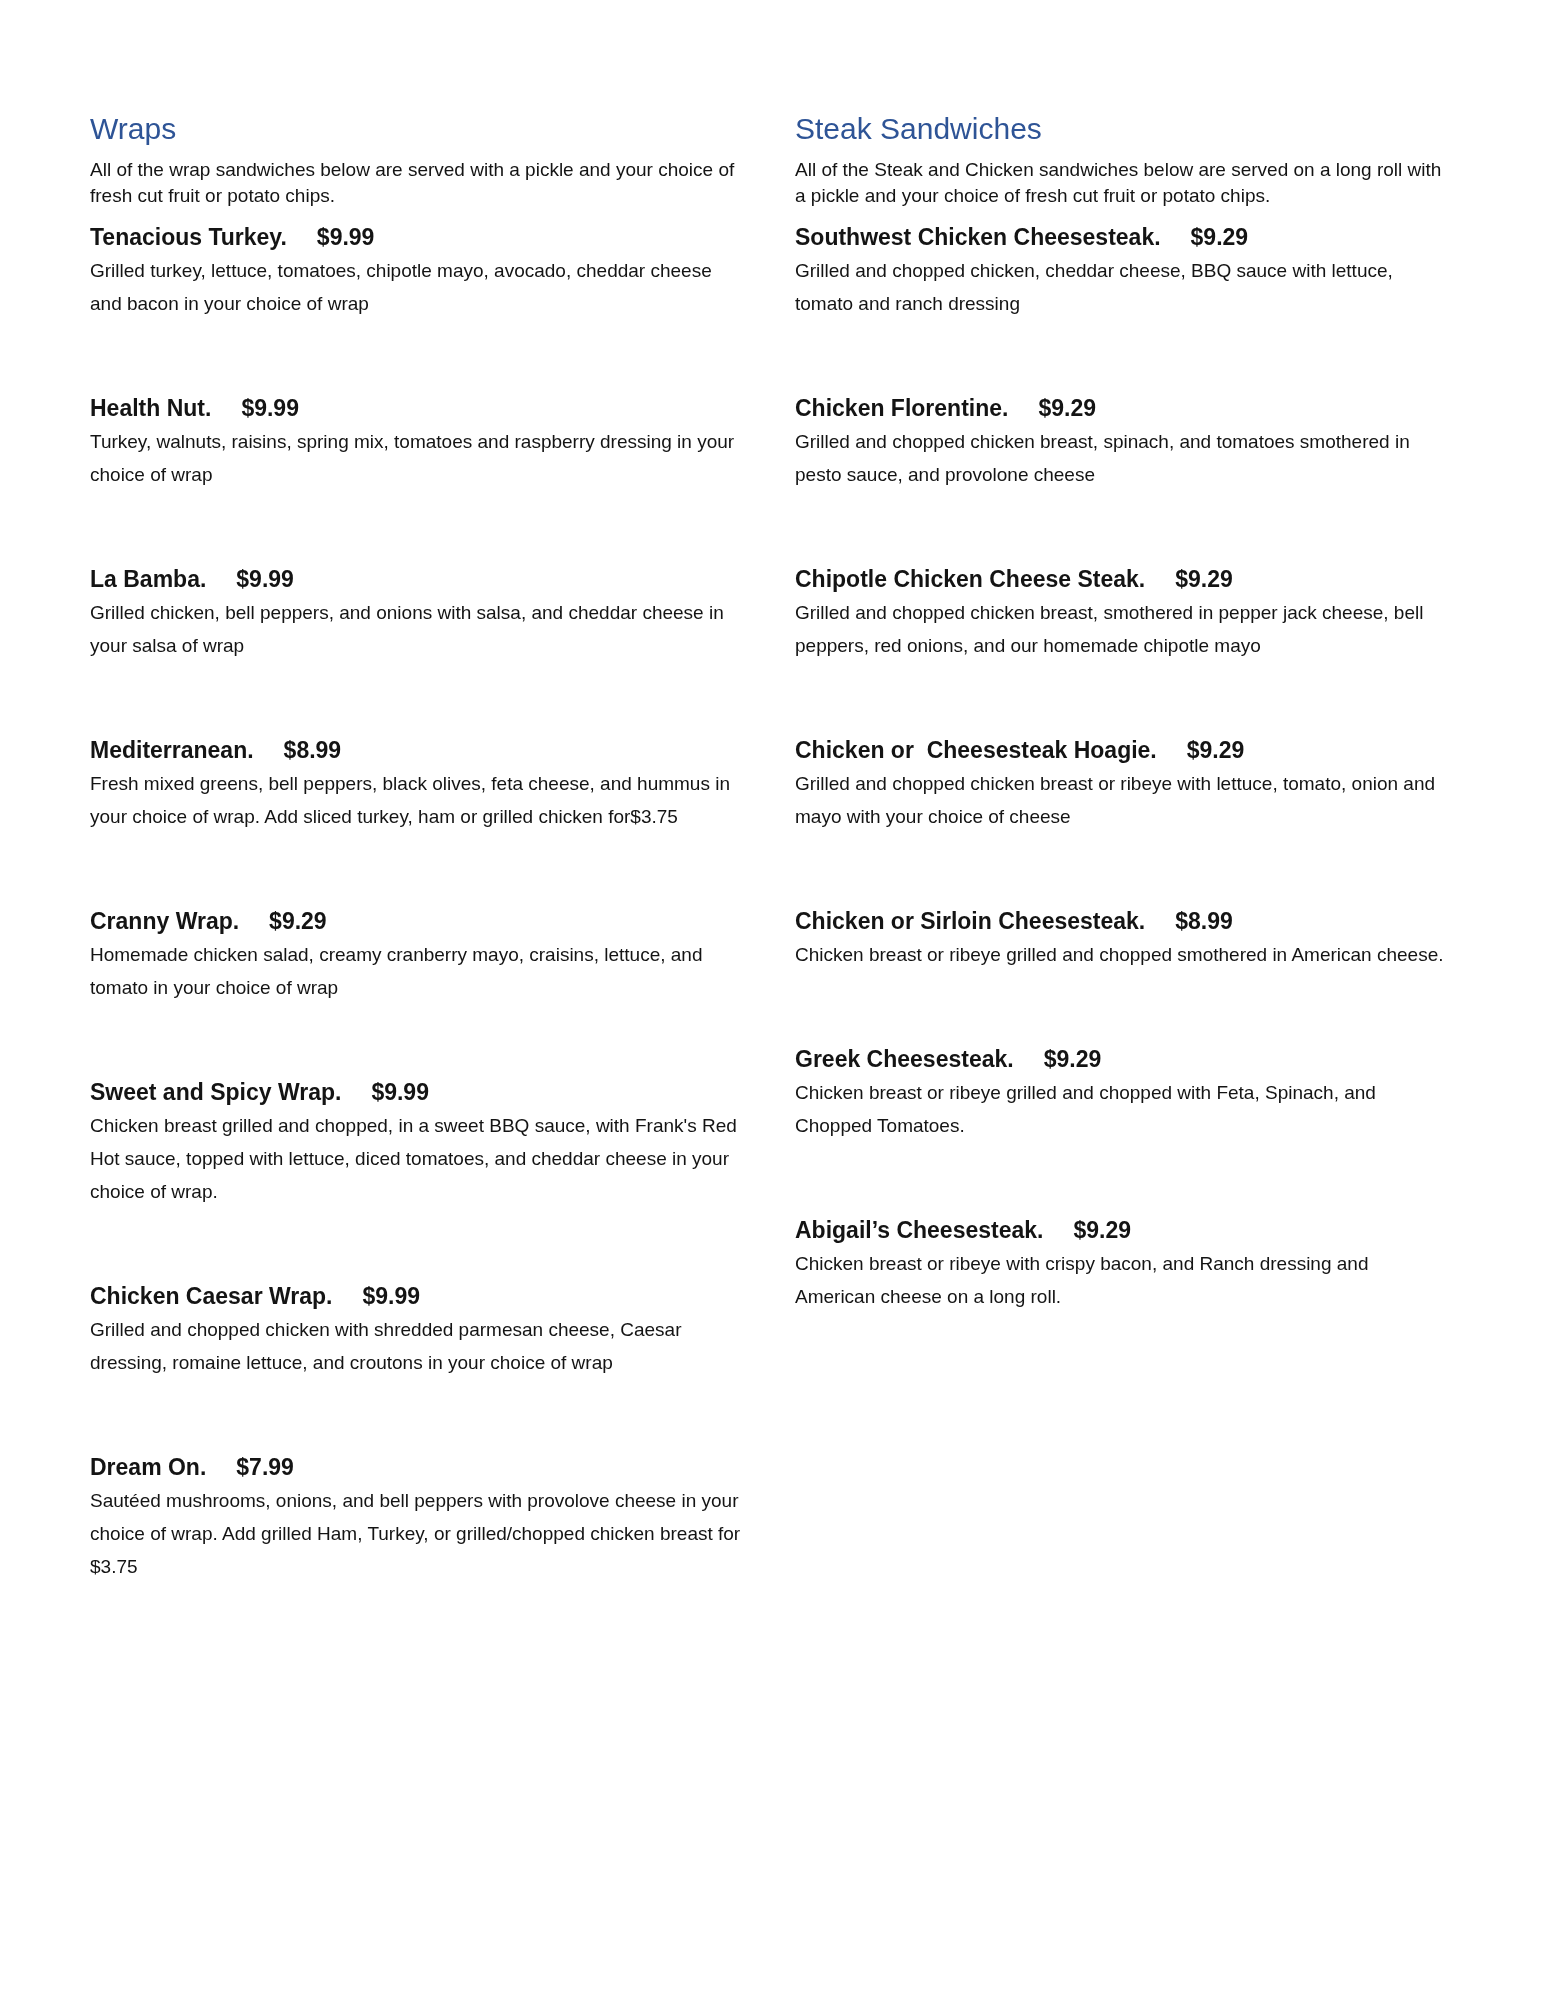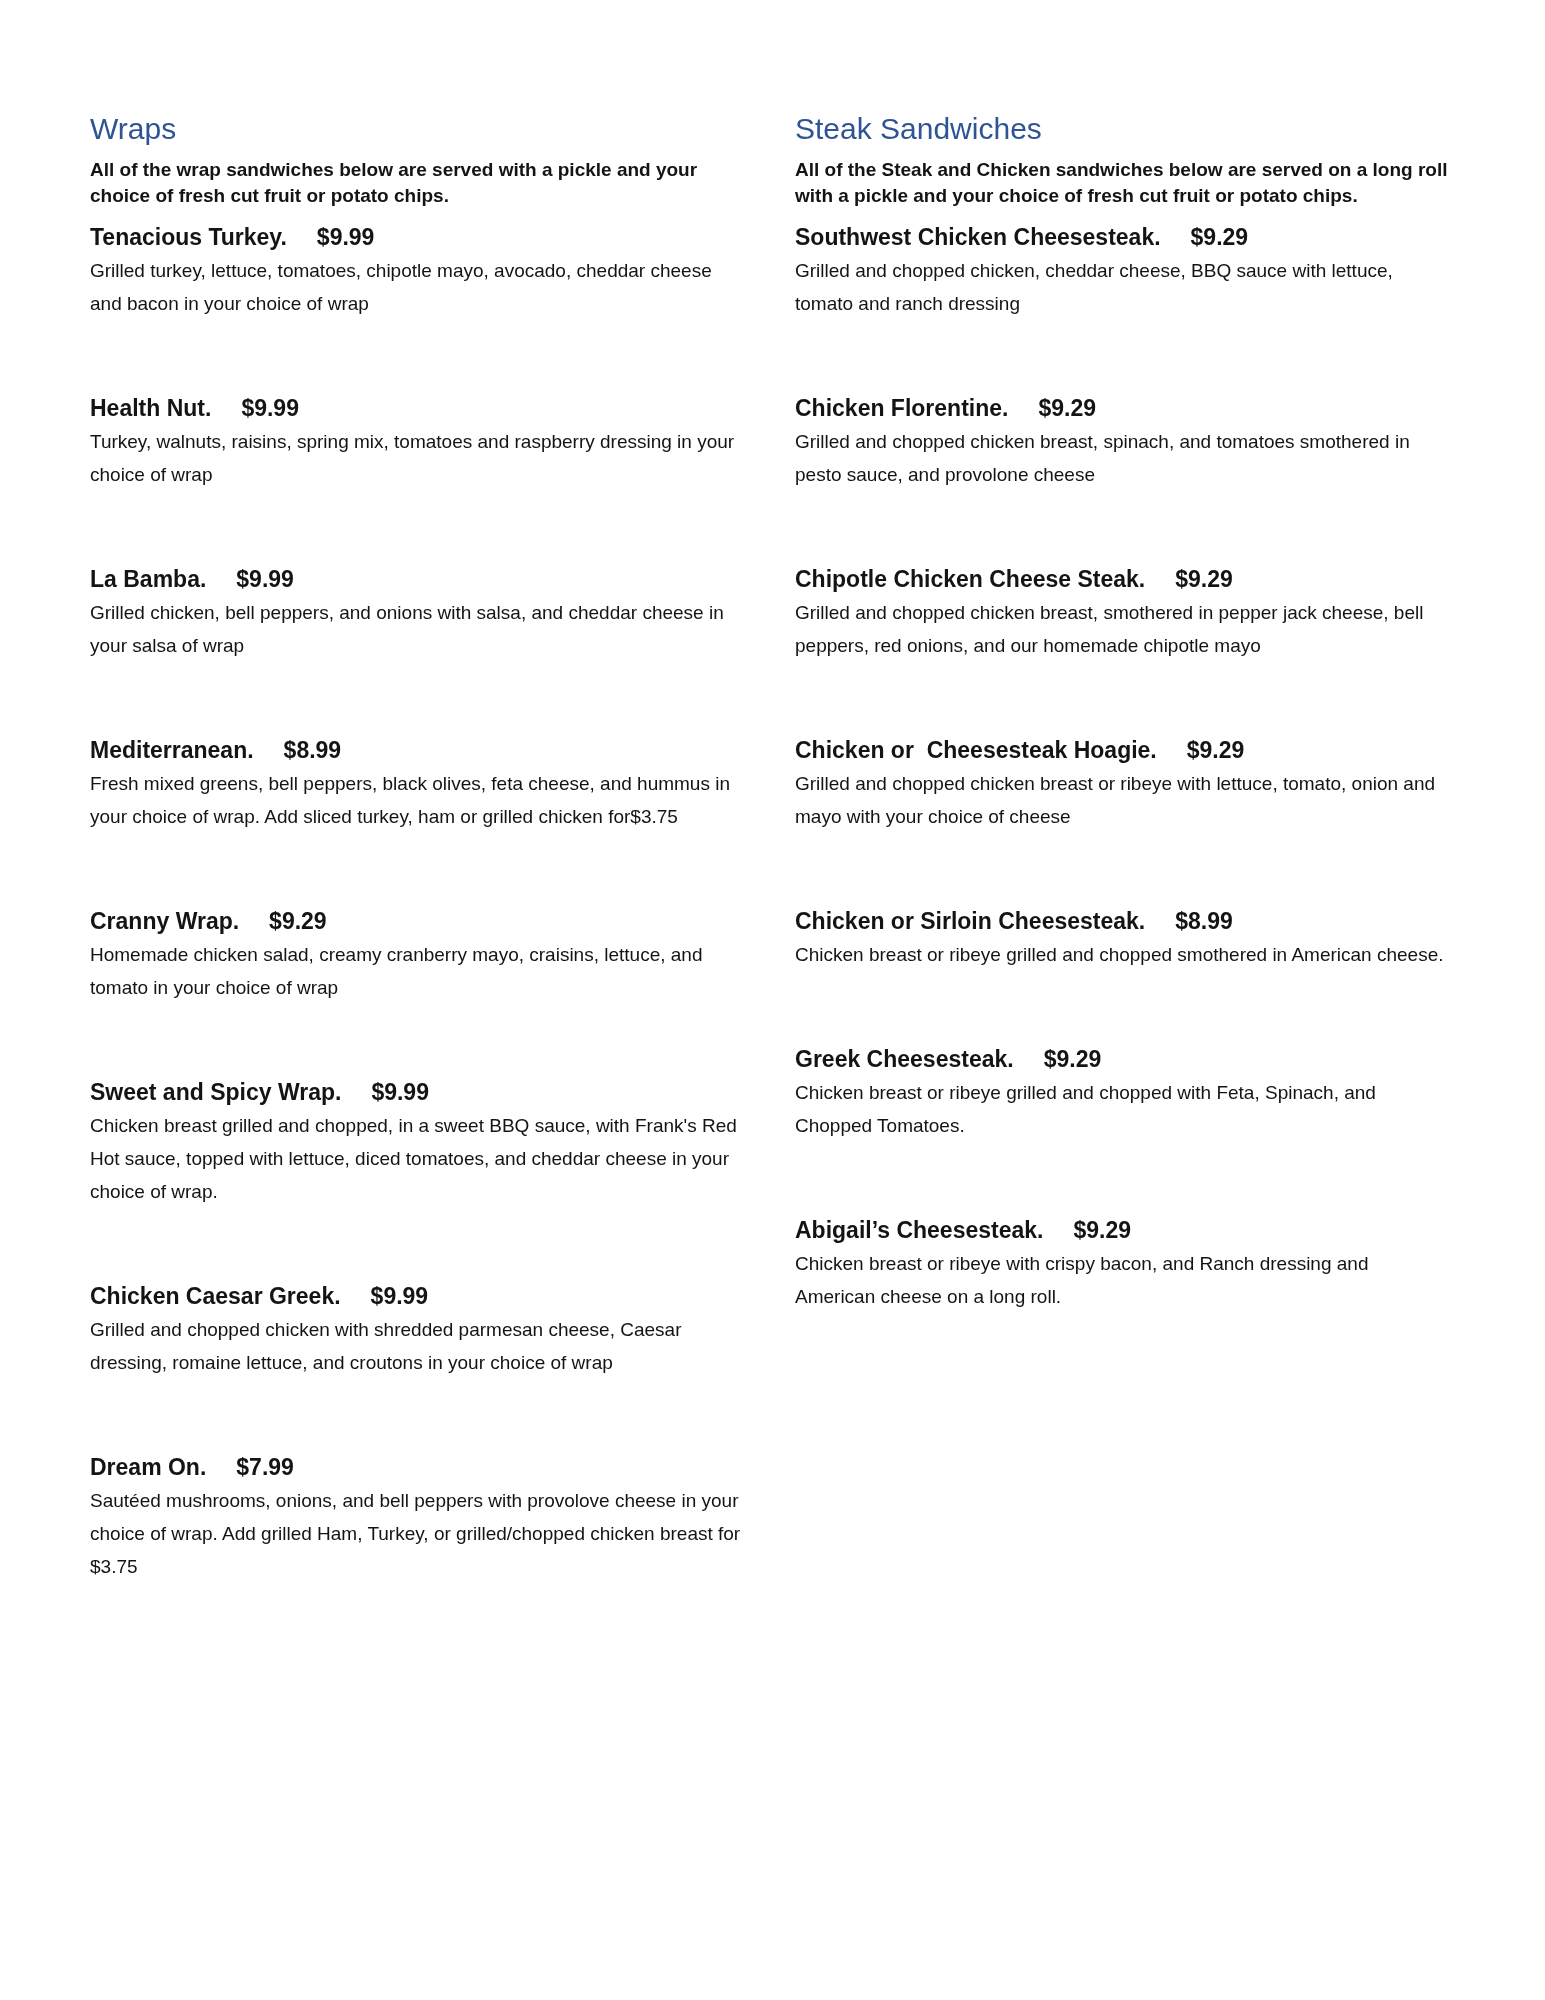--- a/index.html
+++ b/index.html
@@ -28,21 +28,21 @@
     margin: 13px 0 10px 0;
     font-size: 30px;
     line-height: 36px;
     font-weight: 400;
     color: #2E5496;
   }
   .section-note {
     margin: 0 0 12px 0;
     font-size: 19px;
     line-height: 26px;
-    font-weight: 700;
+    font-weight: 400;
     color: #141414;
   }
   .menu-item {
     margin: 0 0 72px 0;
   }
   .item-head {
     display: flex;
     align-items: flex-start;
     font-size: 23px;
     line-height: 33px;
@@ -111,21 +111,21 @@
     <div class="menu-item">
       <div class="item-head">
         <span class="item-name">Sweet and Spicy Wrap.</span>
         <span class="item-price">$9.99</span>
       </div>
       <p class="item-desc">Chicken breast grilled and chopped, in a sweet BBQ sauce, with Frank's Red Hot sauce, topped with lettuce, diced tomatoes, and cheddar cheese in your choice of wrap.</p>
     </div>
 
     <div class="menu-item">
       <div class="item-head">
-        <span class="item-name">Chicken Caesar Greek.</span>
+        <span class="item-name">Chicken Caesar Wrap.</span>
         <span class="item-price">$9.99</span>
       </div>
       <p class="item-desc">Grilled and chopped chicken with shredded parmesan cheese, Caesar dressing, romaine lettuce, and croutons in your choice of wrap</p>
     </div>
 
     <div class="menu-item">
       <div class="item-head">
         <span class="item-name">Dream On.</span>
         <span class="item-price">$7.99</span>
       </div>

